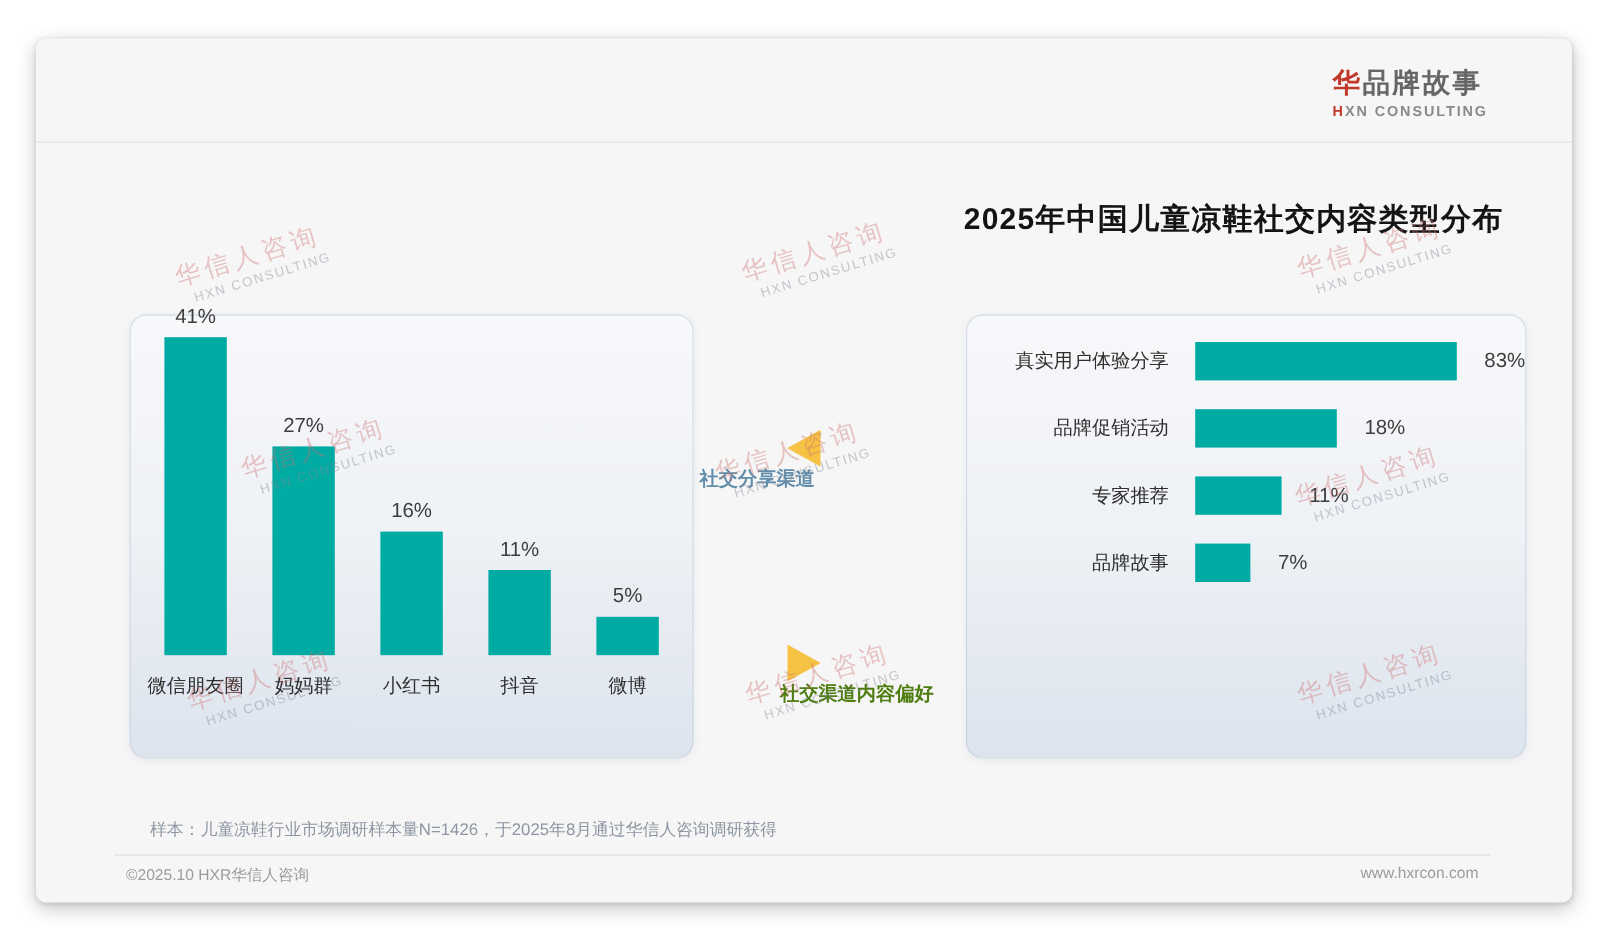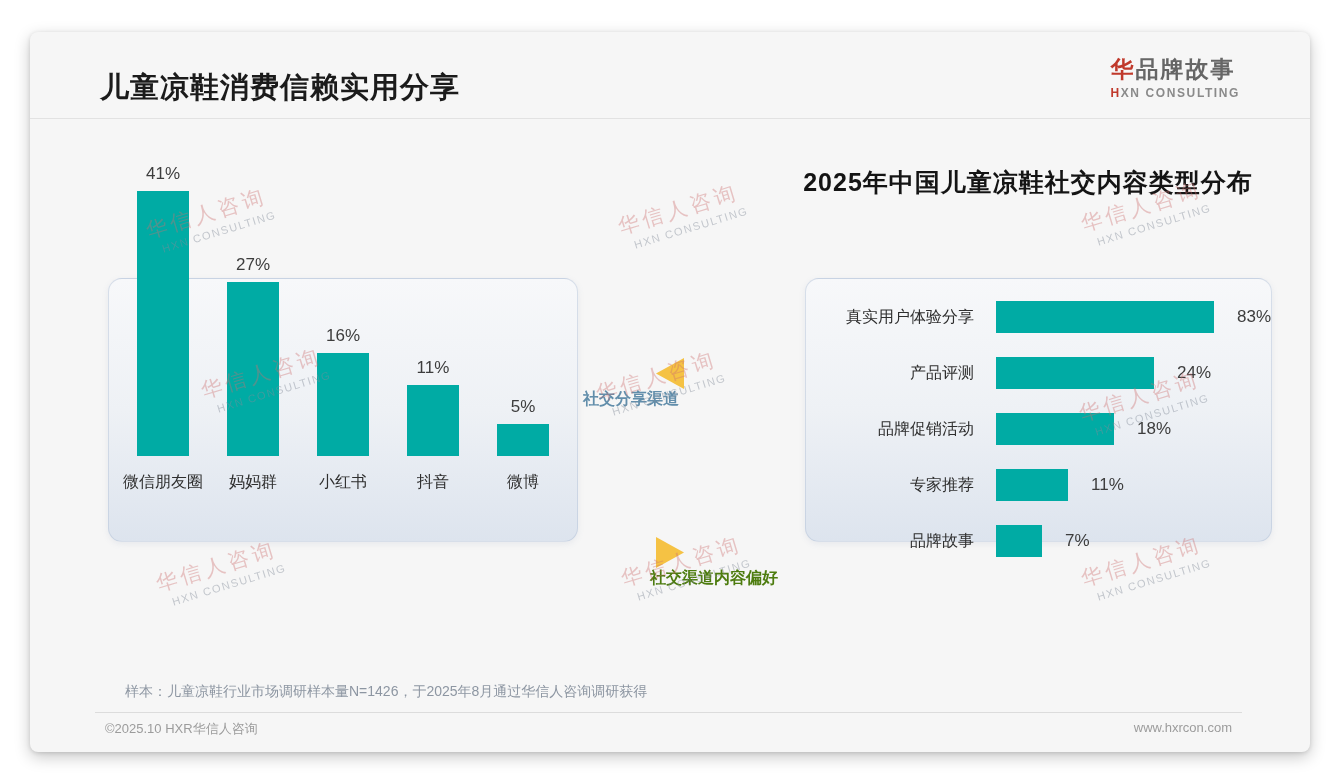--- a/index.html
+++ b/index.html
@@ -20,21 +20,21 @@
   .logo-en .accent { color:#c0392b; }
   .header-divider { position:absolute; left:0; right:0; top:86px; height:1px; background:#e2e2e2; }
 
   
   .chart-title { position:absolute; top:134px; font-size:25px; font-weight:800; color:#141414;
                  text-align:center; letter-spacing:1px; }
   .chart-title.left  { left:64px;  width:500px; }
   .chart-title.right { left:748px; width:500px; }
 
   
-  .panel { position:absolute; top:246px; height:264px; border-radius:14px;
+  .panel { position:absolute; top:230px; height:370px; border-radius:14px;
            background:linear-gradient(180deg,#f7f8fa 0%,#eef1f5 50%,#dde4ee 100%);
            border:1px solid rgba(175,190,212,.45);
            box-shadow:0 2px 6px rgba(120,140,170,.12); }
   .panel.left  { left:78px;  width:470px; }
   .panel.right { left:775px; width:467px; }
 
   
   .vchart { position:absolute; left:18px; right:18px; top:0; bottom:85px;
             display:flex; justify-content:center; align-items:flex-end; gap:38px; }
   .vcol { position:relative; width:52px; display:flex; flex-direction:column;
@@ -74,21 +74,20 @@
   .footnote { position:absolute; left:95px; top:651px; font-size:14px; color:#8d96a2; }
   .footer-divider { position:absolute; left:65px; right:68px; top:680px; height:1px; background:#dcdcdc; }
   .footer-left  { position:absolute; left:75px;  top:688px; font-size:13px; color:#9c9c9c; }
   .footer-right { position:absolute; right:78px; top:688px; font-size:13px; color:#9c9c9c; }
 </style>
 </head>
 <body>
 
 <div class="card">
 
-  <div class="page-title">儿童凉鞋消费信赖实用分享</div>
   <div class="logo">
     <div class="logo-cn"><span class="accent">华</span><span>品牌故事</span></div>
     <div class="logo-en"><span class="accent">H</span><span>XN CONSULTING</span></div>
   </div>
   <div class="header-divider"></div>
 
   <div class="chart-title right">2025年中国儿童凉鞋社交内容类型分布</div>
 
   <div class="panel left">
     <div class="vchart">
@@ -119,25 +118,20 @@
         </div>
       </div>
   </div>
 
   <div class="panel right">
     <div class="hchart">
         <div class="hrow">
           <div class="hlab">真实用户体验分享</div>
           <div class="hbar" style="width: 243px; background: rgb(0, 171, 164);"></div>
           <div class="hval">83%</div>
-        </div>
-        <div class="hrow">
-          <div class="hlab">产品评测</div>
-          <div class="hbar" style="width: 158px; background: rgb(0, 171, 164);"></div>
-          <div class="hval">24%</div>
         </div>
         <div class="hrow">
           <div class="hlab">品牌促销活动</div>
           <div class="hbar" style="width: 118px; background: rgb(0, 171, 164);"></div>
           <div class="hval">18%</div>
         </div>
         <div class="hrow">
           <div class="hlab">专家推荐</div>
           <div class="hbar" style="width: 72px; background: rgb(0, 171, 164);"></div>
           <div class="hval">11%</div>

